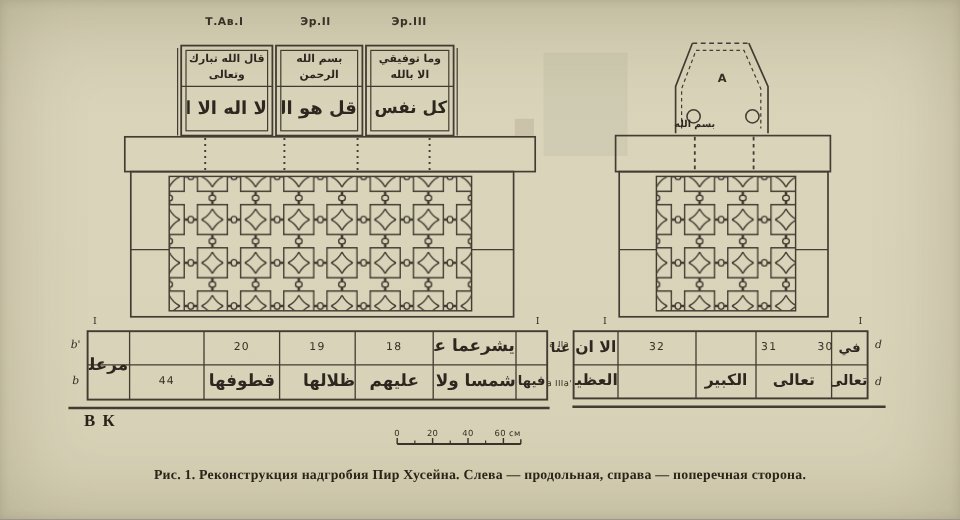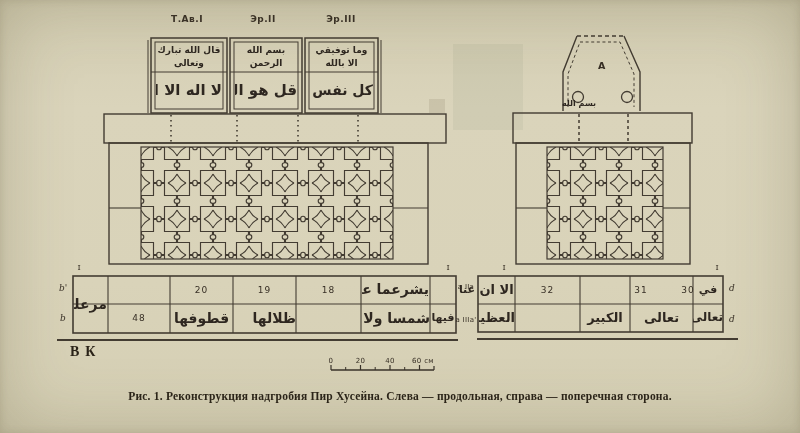--- a/index.html
+++ b/index.html
@@ -145,23 +145,24 @@
   <div class="t tick" style="left:443px;top:263px;width:10px;">I</div>
   <div class="t side" style="left:56px;top:283px;width:14px;">b'</div>
   <div class="t side" style="left:56px;top:313px;width:14px;">b</div>
 
   <div class="t ar" style="left:74px;top:279px;width:33px;height:52px;font-size:14px;line-height:50px;">مرعلى</div>
   <div class="t num" style="left:170px;top:277px;width:63px;line-height:26px;">20</div>
   <div class="t num" style="left:233px;top:277px;width:63px;line-height:26px;">19</div>
   <div class="t num" style="left:296px;top:277px;width:65px;line-height:26px;">18</div>
   <div class="t ar" style="left:362px;top:277px;width:67px;height:27px;font-size:14px;line-height:25px;">يشرعما عاد</div>
   <div class="t ar" style="left:431px;top:277px;width:24px;height:27px;font-size:11px;line-height:25px;margin-left:24px;">عنا</div>
-  <div class="t num" style="left:108px;top:305px;width:62px;line-height:27px;">48</div>
+  <div class="t num" style="left:108px;top:305px;width:62px;line-height:27px;">44</div>
   <div class="t ar" style="left:170px;top:305px;width:63px;height:27px;font-size:14px;line-height:26px;">قطوفها</div>
   <div class="t ar" style="left:233px;top:305px;width:63px;height:27px;font-size:14px;line-height:26px;text-align:right;">ظلالها</div>
+  <div class="t ar" style="left:296px;top:305px;width:65px;height:27px;font-size:14px;line-height:26px;">عليهم</div>
   <div class="t ar" style="left:361px;top:305px;width:69px;height:27px;font-size:14px;line-height:26px;">شمسا ولا ز</div>
   <div class="t ar" style="left:431px;top:305px;width:24px;height:27px;font-size:11px;line-height:26px;">فيها</div>
 
   <div class="t tiny" style="left:454px;top:283px;width:24px;">a IIa</div>
   <div class="t tiny" style="left:453px;top:316px;width:26px;">a IIIa'</div>
 
   <div class="t lbl" style="left:595px;top:60px;width:14px;font-size:9.5px;">A</div>
   <div class="t ar" style="left:561px;top:98px;width:36px;height:13px;font-size:8px;line-height:12px;">بسم الله</div>
 
   <div class="t tick" style="left:499px;top:263px;width:10px;">I</div>

